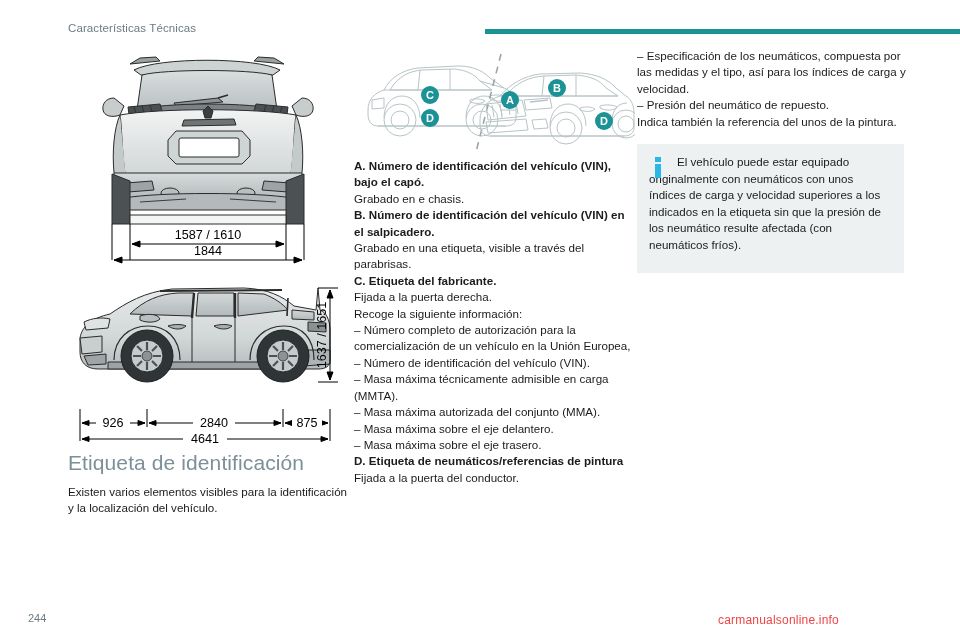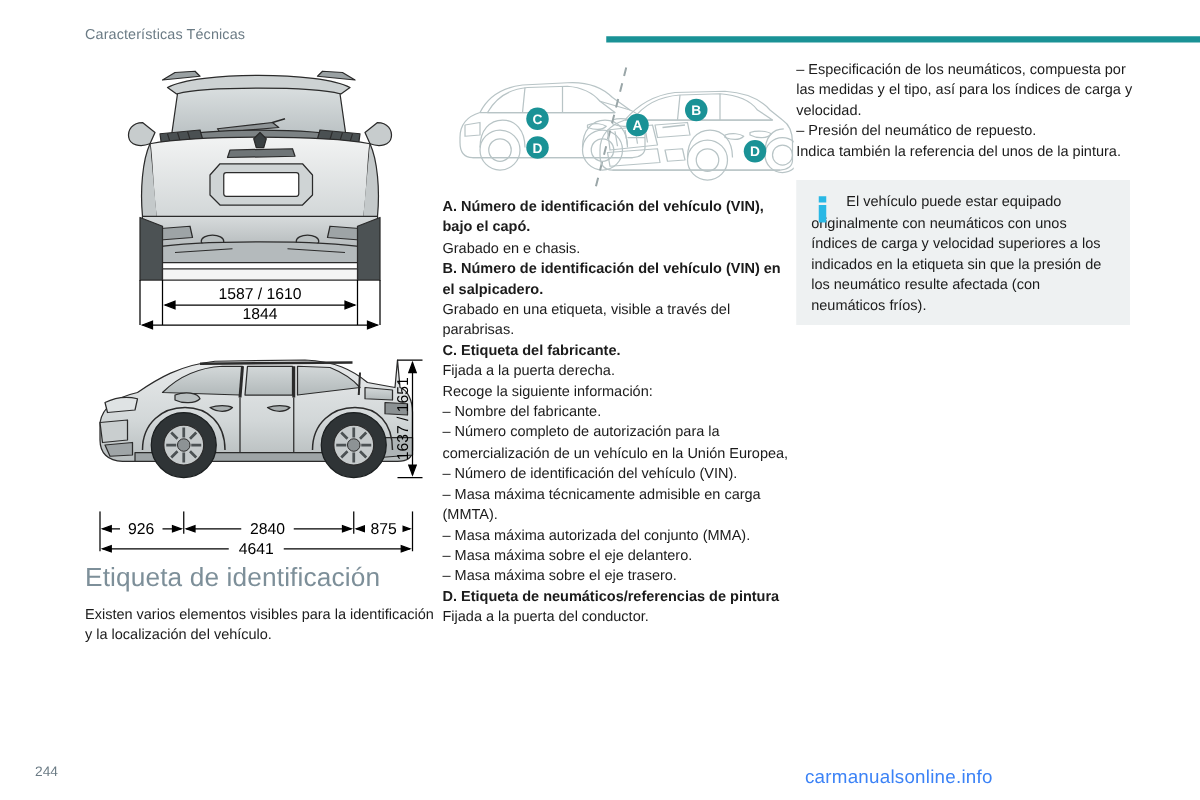--- a/index.html
+++ b/index.html
@@ -71,21 +71,21 @@
 
   
   .figure { position: relative; }
   .figure svg { display: block; }
 
   
   #info-box {
     position: relative;
     margin-top: 14px;
     background: #eef1f2;
-    padding: 10px 12px 6px 12px;
+    padding: 10px 12px 19px 12px;
     box-sizing: border-box;
     width: 267px;
   }
   #info-icon {
     position: absolute;
     left: 18px;
     top: 13px;
     width: 6px;
   }
   #info-icon .dot {
@@ -108,24 +108,24 @@
   
   #page-number {
     position: absolute;
     left: 28px;
     top: 612px;
     font-size: 11px;
     color: #6b7b85;
   }
   #watermark {
     position: absolute;
-    left: 644px;
+    left: 718px;
     top: 613px;
-    font-size: 15px;
-    color: #3b82f6;
+    font-size: 12px;
+    color: #ef4444;
     letter-spacing: .2px;
   }
 
   
   .dim-label {
     font-size: 12.6px;
     fill: #000;
     font-family: "Liberation Sans", sans-serif;
   }
   .marker-letter {
@@ -433,21 +433,20 @@
   </div>
 
   <div id="middle-body">
       <p class="body-text bold">A. Número de identificación del vehículo (VIN), bajo el capó.</p>
       <p class="body-text">Grabado en e chasis.</p>
       <p class="body-text bold">B. Número de identificación del vehículo (VIN) en el salpicadero.</p>
       <p class="body-text">Grabado en una etiqueta, visible a través del parabrisas.</p>
       <p class="body-text bold">C. Etiqueta del fabricante.</p>
       <p class="body-text">Fijada a la puerta derecha.</p>
       <p class="body-text">Recoge la siguiente información:</p>
-      <p class="body-text">–  Nombre del fabricante.</p>
       <p class="body-text">–  Número completo de autorización para la comercialización de un vehículo en la Unión Europea,</p>
       <p class="body-text">–  Número de identificación del vehículo (VIN).</p>
       <p class="body-text">–  Masa máxima técnicamente admisible en carga (MMTA).</p>
       <p class="body-text">–  Masa máxima autorizada del conjunto (MMA).</p>
       <p class="body-text">–  Masa máxima sobre el eje delantero.</p>
       <p class="body-text">–  Masa máxima sobre el eje trasero.</p>
       <p class="body-text bold">D. Etiqueta de neumáticos/referencias de pintura</p>
       <p class="body-text">Fijada a la puerta del conductor.</p>
     </div>
 </div>

